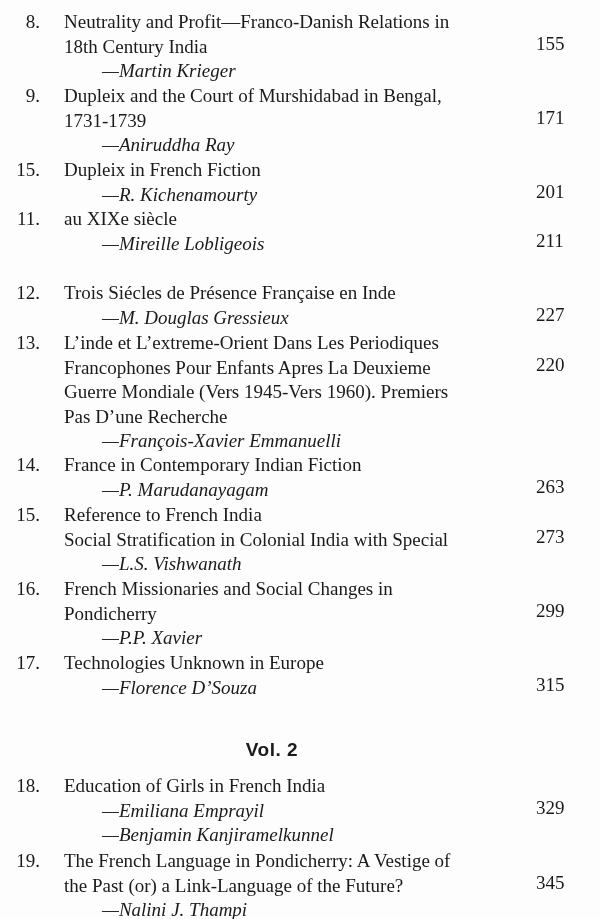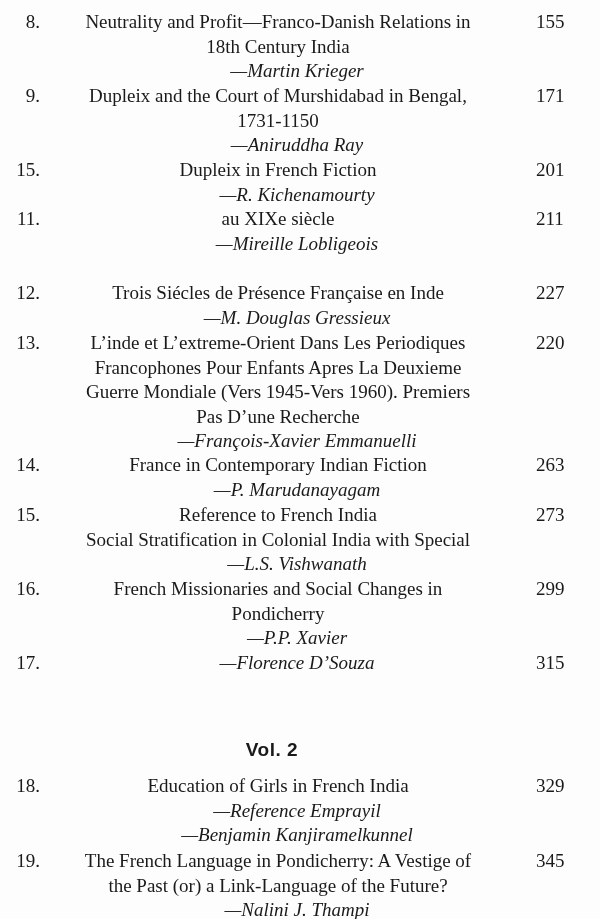--- a/index.html
+++ b/index.html
@@ -30,41 +30,41 @@
     }
     .num {
       position: absolute;
       text-align: right;
       width: 40px;
       left: 0;
       line-height: 24.5px;
     }
     .title {
       position: absolute;
-      left: 48px;
+      left: 64px;
       width: 460px;
       line-height: 24.5px;
-      text-align: center;
     }
     .title span.line {
       display: block;
       white-space: nowrap;
     }
     .author {
       display: block;
       padding-left: 38px;
       font-style: italic;
       white-space: nowrap;
     }
     .page-no {
       position: absolute;
       left: 536px;
       width: 50px;
       text-align: left;
       line-height: 24.5px;
+      margin-top: 22px;
     }
     .vol-heading {
       position: absolute;
       left: 0;
       width: 541px;
       top: 739px;
       text-align: center;
       font-family: "Liberation Sans", "DejaVu Sans", sans-serif;
       font-weight: bold;
       font-size: 19px;
@@ -85,21 +85,21 @@
       <span class="line">18th Century India</span>
       <span class="author">—Martin Krieger</span>
     </div>
     <div class="page-no">155</div>
   </div>
 
   <div class="entry" style="top:84px;">
     <div class="num">9.</div>
     <div class="title">
       <span class="line">Dupleix and the Court of Murshidabad in Bengal,</span>
-      <span class="line">1731-1150</span>
+      <span class="line">1731-1739</span>
       <span class="author">—Aniruddha Ray</span>
     </div>
     <div class="page-no">171</div>
   </div>
 
   <div class="entry" style="top:158px;">
     <div class="num">15.</div>
     <div class="title">
       <span class="line">Dupleix in French Fiction</span>
       <span class="author">—R. Kichenamourty</span>
@@ -162,32 +162,33 @@
       <span class="line">French Missionaries and Social Changes in</span>
       <span class="line">Pondicherry</span>
       <span class="author">—P.P. Xavier</span>
     </div>
     <div class="page-no">299</div>
   </div>
 
   <div class="entry" style="top:651px;">
     <div class="num">17.</div>
     <div class="title">
+      <span class="line">Technologies Unknown in Europe</span>
       <span class="author">—Florence D’Souza</span>
     </div>
     <div class="page-no">315</div>
   </div>
 
   <div class="vol-heading">Vol. 2</div>
 
   <div class="entry" style="top:774px;">
     <div class="num">18.</div>
     <div class="title">
       <span class="line">Education of Girls in French India</span>
-      <span class="author">—Reference Emprayil</span>
+      <span class="author">—Emiliana Emprayil</span>
       <span class="author">—Benjamin Kanjiramelkunnel</span>
     </div>
     <div class="page-no">329</div>
   </div>
 
   <div class="entry" style="top:849px;">
     <div class="num">19.</div>
     <div class="title">
       <span class="line">The French Language in Pondicherry: A Vestige of</span>
       <span class="line">the Past (or) a Link-Language of the Future?</span>

